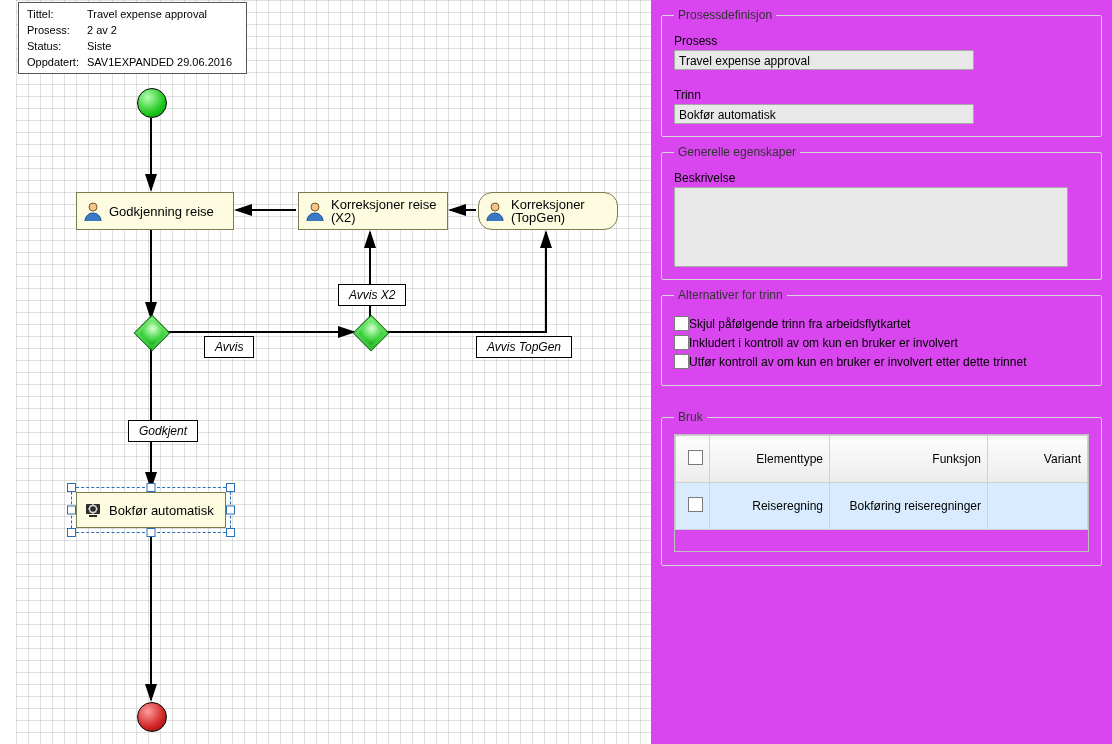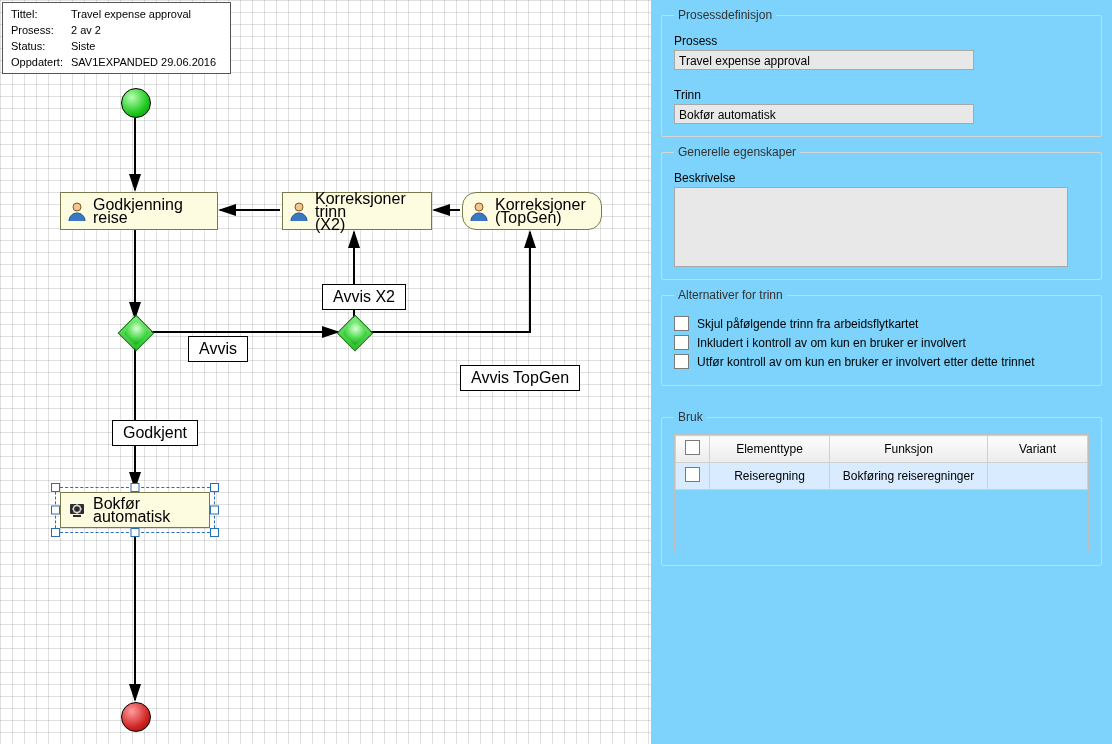--- a/index.html
+++ b/index.html
@@ -1,40 +1,40 @@
 <!DOCTYPE html>
 <html><head>
 <meta charset="utf-8">
 <style>
   html, body { margin:0; padding:0; font-family:"Segoe UI", Tahoma, sans-serif; font-size:12px; color:#000; }
   body { width:1112px; height:744px; position:relative; overflow:hidden; background:#fff; }
 
   
   .canvas {
-    position:absolute; left:0; top:0; width:650px; height:744px;
+    position:absolute; left:16px; top:0; width:650px; height:744px;
     border-right:1px solid #bbb;
     background-color:#ffffff;
     background-image:
       linear-gradient(to right, rgba(0,0,0,.12) 1px, transparent 1px),
       linear-gradient(to bottom, rgba(0,0,0,.12) 1px, transparent 1px);
     background-size:12px 12px;
     padding-left:35px;
   }
 
   .info-box {
     position:absolute; left:2px; top:2px; padding:2px 6px;
     border:1px solid #555; background:#fff;
     font-size:11px; line-height:14px;
   }
   .info-box td { padding:0 6px 0 0; white-space:nowrap; }
 
   .node {
     position:absolute; background:#fdfbe0; border:1px solid #7a7a4f;
     box-sizing:border-box; display:flex; align-items:center;
-    padding:4px 6px; gap:6px; font-size:16px;
+    padding:4px 6px; gap:6px; font-size:13px;
   }
   .node .label { line-height:13px; }
 
   .selected::before {
     content:""; position:absolute; left:-6px; top:-6px; right:-6px; bottom:-6px;
     border:1px dashed #2a6eb6;
   }
   .handle { position:absolute; width:7px; height:7px; background:#fff; border:1px solid #2a6eb6; }
   .hnw{ left:-10px; top:-10px;} .hne{ right:-10px; top:-10px;}
   .hsw{ left:-10px; bottom:-10px;} .hse{ right:-10px; bottom:-10px;}
@@ -61,50 +61,50 @@
     border-radius:3px;
   }
   .gateway-inner{
     position:absolute; inset:0; display:flex; align-items:center; justify-content:center;
     transform:rotate(-45deg); color:#fff; font-weight:bold; font-size:13px;
     text-shadow:0 0 2px #064006;
   }
 
   .tag {
     position:absolute; background:#fff; border:1px solid #000;
-    padding:3px 10px; font-size:16px;
+    padding:3px 10px; font-size:12px;font-style:italic;
   }
 
   svg.arrows { position:absolute; left:0; top:0; width:650px; height:744px; pointer-events:none; }
 
   
-  .right-panel { position:absolute; left:651px; top:0; right:0; bottom:0; background:#7dd3fc; }
+  .right-panel { position:absolute; left:651px; top:0; right:0; bottom:0; background:#d946ef; }
   fieldset {
     border:1px solid #d6d6d6; border-radius:2px;
     margin:8px 10px 6px 10px; padding:10px 12px 12px 12px;
   }
   legend { font-size:12px; color:#333; padding:0 4px; }
   .fld-label { font-size:12px; color:#000; margin:2px 0 2px 0; }
   .ro-field {
     width:300px; height:20px; background:#e8e8e8; color:#000;
     border:1px solid #a8a8a8; padding:1px 4px; box-sizing:border-box;
     line-height:18px; font-size:12px;
   }
   .desc-field {
     width:394px; height:80px; background:#e8e8e8; border:1px solid #a8a8a8;
     box-sizing:border-box;
   }
-  .chk-row { display:flex; align-items:center; gap:8px; margin:4px 0; font-size:12px;}
+  .chk-row { display:flex; align-items:center; margin:4px 0; font-size:12px;}
   .chk { width:13px; height:13px; border:1px solid #7a7a7a; background:#fff; }
 
   table.grid {
     width:100%; border:1px solid #bfbfbf; border-collapse:collapse; font-size:12px;
     table-layout:fixed;
   }
-  table.grid th, table.grid td { border:1px solid #d0d0d0; padding:4px 6px; text-align:center; }
+  table.grid th, table.grid td { border:1px solid #d0d0d0; padding:14px 6px; text-align:right; }
   table.grid th { background:linear-gradient(#fdfdfd,#ececec); font-weight:normal; }
   table.grid tr.sel td { background:#d9ecff; }
   .chk-cell { width:28px; text-align:center; }
 
   .bruk-box { height:132px;margin-top:24px; }
   .grid-wrap { height:116px; border:1px solid #bfbfbf; overflow:hidden; }
 
   
   .user-icon svg, .gear-icon svg { display:block; }
 </style>
@@ -175,21 +175,21 @@
   </div>
 
   <div class="node" style="left:282px; top:192px; width:150px; height:38px;">
     <span class="user-icon">
       <svg width="20" height="20" viewBox="0 0 20 20">
           <circle cx="10" cy="6" r="4" fill="#f3c58b" stroke="#7a5a2a"></circle>
           <path d="M2 20c0-5 4-8 8-8s8 3 8 8" fill="#3b78c4" stroke="#1f4f8f"></path>
         </svg>
     </span>
     <span class="label">
-      <span>Korreksjoner trinn</span><br><span>(X2)</span>
+      <span>Korreksjoner reise</span><br><span>(X2)</span>
     </span>
   </div>
 
   <div class="node" style="left:462px; top:192px; width:140px; height:38px;border-radius:14px;">
     <span class="user-icon">
       <svg width="20" height="20" viewBox="0 0 20 20">
           <circle cx="10" cy="6" r="4" fill="#f3c58b" stroke="#7a5a2a"></circle>
           <path d="M2 20c0-5 4-8 8-8s8 3 8 8" fill="#3b78c4" stroke="#1f4f8f"></path>
         </svg>
     </span>
@@ -200,21 +200,21 @@
 
   <div class="gateway" style="left:123px; top:320px;">
       <div class="gateway-inner">✦</div>
     </div>
   <div class="gateway" style="left:342px; top:320px;">
       <div class="gateway-inner">✦</div>
     </div>
 
   <div class="tag" style="left:322px; top:284px;">Avvis X2</div>
   <div class="tag" style="left:188px; top:336px;">Avvis</div>
-  <div class="tag" style="left:460px; top:336px;margin-top:29px;">Avvis TopGen</div>
+  <div class="tag" style="left:460px; top:336px;">Avvis TopGen</div>
   <div class="tag" style="left:100px; top:420px;margin-left:12px;">Godkjent</div>
 
   <div class="node selected" style="left:60px; top:492px; width:150px; height:36px;">
     <span class="gear-icon">
       <svg width="20" height="20" viewBox="0 0 20 20">
         <rect x="3" y="4" width="14" height="10" rx="1" fill="#2b2b2b"></rect>
         <circle cx="10" cy="9" r="3.5" fill="none" stroke="#ddd" stroke-width="1.4"></circle>
         <path d="M10 5v-1M10 14v-1M6 9h-1M15 9h-1M7.5 6.5l-.8-.8M13.3 12.3l-.8-.8M7.5 11.5l-.8.8M13.3 5.7l-.8.8" stroke="#ddd" stroke-width="1.2"></path>
         <rect x="6" y="15" width="8" height="2" fill="#2b2b2b"></rect>
       </svg>

